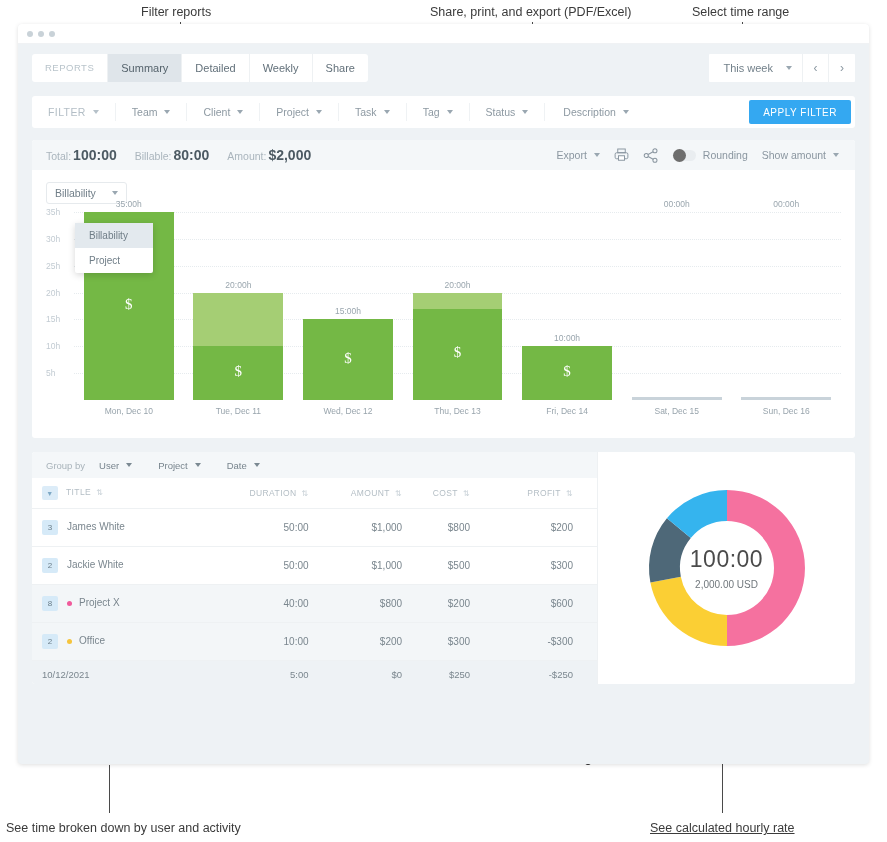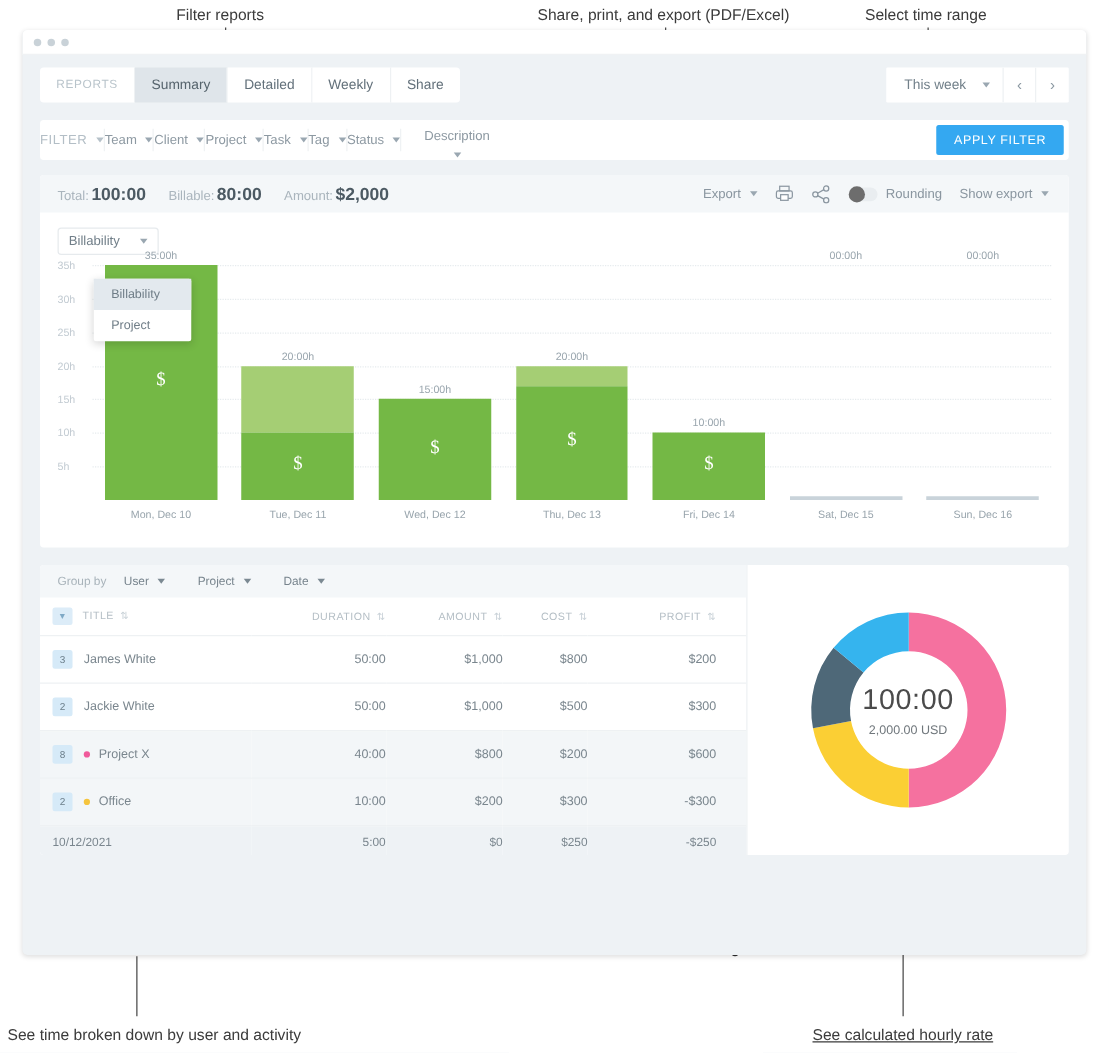--- a/index.html
+++ b/index.html
@@ -124,29 +124,29 @@
     background: #fff;
     border-radius: 3px;
     height: 32px;
     display: flex;
     align-items: center;
     margin-bottom: 12px;
   }
   .filt {
     font-size: 10.5px;
     color: #8d99a2;
-    padding: 0 0;
+    padding: 0 16px;
     height: 18px;
     display: flex; align-items: center; gap: 7px;
     border-right: 1px solid #eff2f4;
     cursor: pointer;
     white-space: nowrap;
   }
   .filt.first { color: #b3bec6; letter-spacing: .4px; }
-  .filt.desc { border-right: none; padding-left: 18px; flex-direction: column; }
+  .filt.desc { border-right: none; padding-left: 18px; }
   .filt.spacer { flex: 1; border-right: none; }
   .apply-btn {
     background: #34a8f1;
     color: #fff;
     font-size: 10px;
     letter-spacing: .5px;
     border: none;
     height: 24px;
     padding: 0 14px;
     margin-right: 4px;
@@ -516,21 +516,21 @@
                 <line x1="6.3" y1="10.8" x2="12.7" y2="14.3" stroke="#8a96a0" stroke-width="1.3"></line>
               </svg>
             </div>
             <div class="sb-item">
               <span class="toggle">
                   <span class="knob"></span>
                 </span>
               <span>Rounding</span>
             </div>
             <div class="sb-item" style="margin-right:2px;">
-              <span>Show export</span>
+              <span>Show amount</span>
               <span class="caret"></span>
             </div>
           </div>
         </div>
 
         <div class="chart-area">
           <div class="bill-select">
             <span>Billability</span>
             <span class="caret"></span>
           </div>

